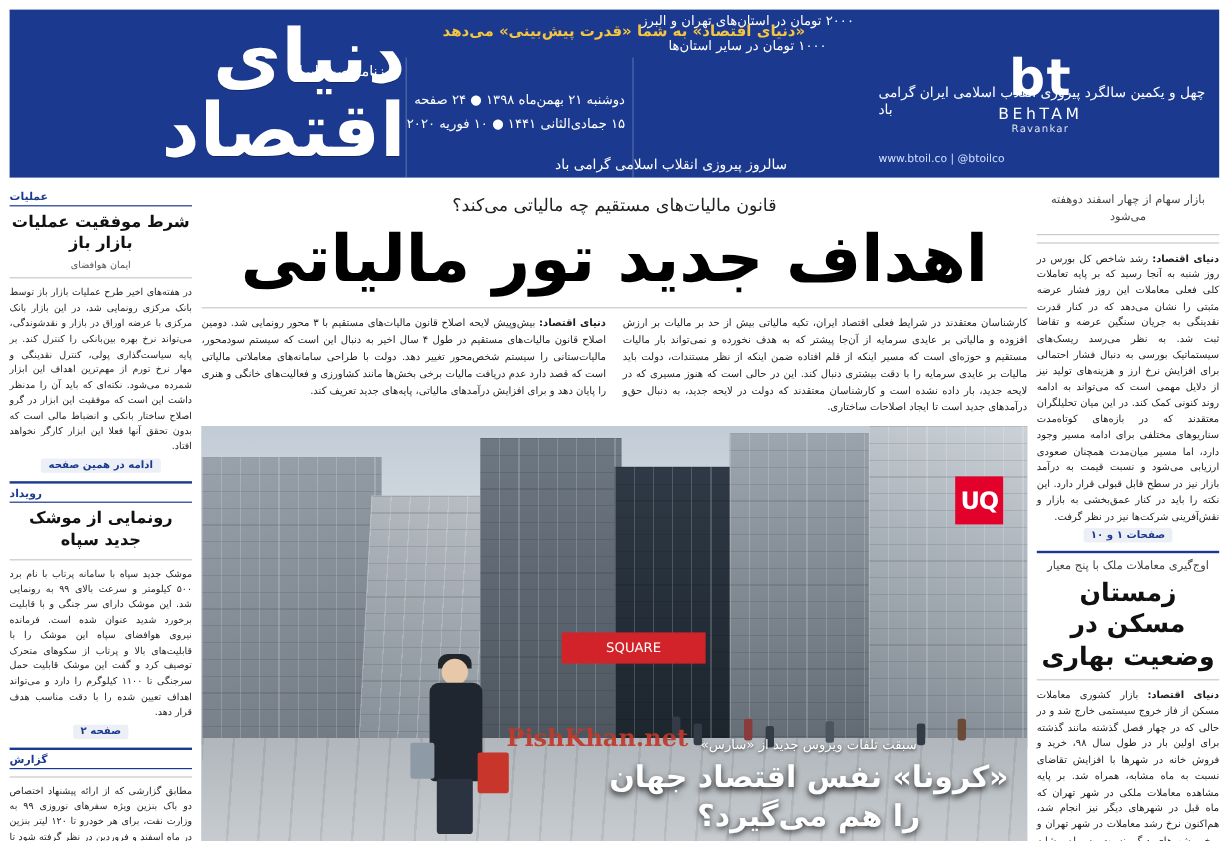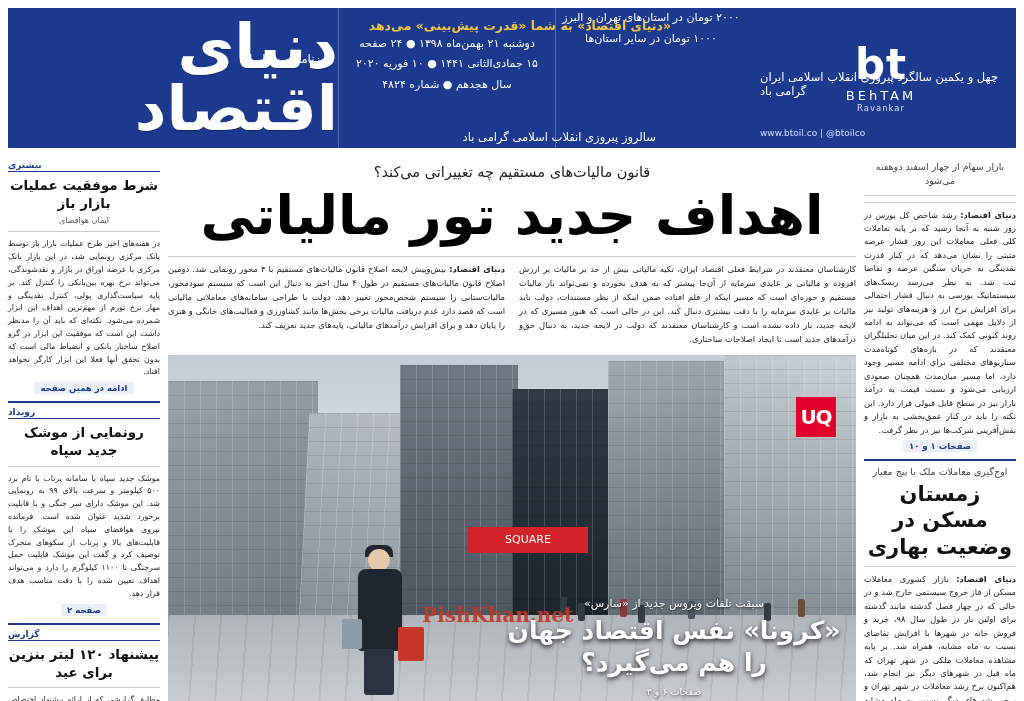--- a/index.html
+++ b/index.html
@@ -51,28 +51,29 @@
   }
   .mh-top-slogan {
     position: absolute;
     top: 10px;
     right: 345px;
     color: #f4c542;
     font-size: 12.5px;
     font-weight: bold;
   }
   .mh-info {
-    width: 218px;
+    width: 190px;
     color: #fff;
     font-size: 11px;
     line-height: 1.85;
     padding: 26px 6px 0 6px;
     text-align: center;
     border-left: 1px solid rgba(255,255,255,.25);
     border-right: 1px solid rgba(255,255,255,.25);
+    margin-top: 40px;
   }
   .mh-info .row { white-space: nowrap; }
   .mh-price {
     width: 190px;
     color: #fff;
     font-size: 11px;
     line-height: 1.9;
     text-align: center;
   }
   .mh-bt {
@@ -325,21 +326,20 @@
   <div class="masthead">
     <div class="mh-logo">
       <div class="daily-name">دنیای اقتصاد</div>
       <div class="sub-morning">روزنامه صبح ایران</div>
     </div>
     <div class="mh-top-slogan">«دنیای اقتصاد» به شما «قدرت پیش‌بینی» می‌دهد</div>
 
     <div class="mh-info">
       <div class="row">دوشنبه ۲۱ بهمن‌ماه ۱۳۹۸ ● ۲۴ صفحه</div>
       <div class="row">۱۵ جمادی‌الثانی ۱۴۴۱ ● ۱۰ فوریه ۲۰۲۰</div>
-      <div class="row">سال هجدهم ● شماره ۴۸۲۴</div>
     </div>
 
     <div class="mh-price">
       <div>۲۰۰۰ تومان در استان‌های تهران و البرز</div>
       <div>۱۰۰۰ تومان در سایر استان‌ها</div>
     </div>
 
     <div class="mh-bt">
       <div class="bt-mark">bt</div>
       <div class="bt-name">BEhTAM</div>
@@ -364,21 +364,21 @@
     <div>
         <div class="divider-rule"></div>
         <div class="kicker">اوج‌گیری معاملات ملک با پنج معیار</div>
         <h2>زمستان مسکن در وضعیت بهاری</h2>
         <div class="hr-thin"></div>
         <div class="body-txt"><span class="lead-label">دنیای اقتصاد:</span> <span>بازار کشوری معاملات مسکن از فاز خروج سیستمی خارج شد و در حالی که در چهار فصل گذشته مانند گذشته برای اولین بار در طول سال ۹۸، خرید و فروش خانه در شهرها با افزایش تقاضای نسبت به ماه مشابه، همراه شد. بر پایه مشاهده معاملات ملکی در شهر تهران که ماه قبل در شهرهای دیگر نیز انجام شد، هم‌اکنون نرخ رشد معاملات در شهر تهران و برخی شهرهای دیگر نسبت به ماه مشابه سال قبل از بهار ۹۸ نیز مثبت شده است. نقطه تغییر معاملات مسکن، حالت نیمه‌بازار این تعداد، یعنی بیش از ۵۰ درصد بالاتر از فصل قبل است.</span></div>
       </div>
   </div>
 
   <div class="col ccol">
-    <div class="over-title">قانون مالیات‌های مستقیم چه تغییراتی می‌کند؟</div>
+    <div class="over-title">قانون مالیات‌های مستقیم چه مالیاتی می‌کند؟</div>
     <div class="main-title">اهداف جدید تور مالیاتی</div>
     <div class="hr-thin"></div>
 
     <div class="lead-2col">
       <div>
         <span class="lead-label">دنیای اقتصاد:</span>
         <span>بیش‌وپیش لایحه اصلاح قانون مالیات‌های مستقیم با ۳ محور رونمایی شد. دومین اصلاح قانون مالیات‌های مستقیم در طول ۴ سال اخیر به دنبال این است که سیستم سودمحور، مالیات‌ستانی را سیستم شخص‌محور تغییر دهد. دولت با طراحی سامانه‌های معاملاتی مالیاتی است که قصد دارد عدم دریافت مالیات برخی بخش‌ها مانند کشاورزی و فعالیت‌های خانگی و هنری را پایان دهد و برای افزایش درآمدهای مالیاتی، پایه‌های جدید تعریف کند.</span>
       </div>
       <div>
         <span>کارشناسان معتقدند در شرایط فعلی اقتصاد ایران، تکیه مالیاتی بیش از حد بر مالیات بر ارزش افزوده و مالیاتی بر عایدی سرمایه از آن‌جا پیشتر که به هدف نخورده و نمی‌تواند بار مالیات مستقیم و حوزه‌ای است که مسیر اینکه از قلم افتاده ضمن اینکه از نظر مستندات، دولت باید مالیات بر عایدی سرمایه را با دقت بیشتری دنبال کند. این در حالی است که هنوز مسیری که در لایحه جدید، بار داده نشده است و کارشناسان معتقدند که دولت در لایحه جدید، به دنبال حق‌و درآمدهای جدید است تا ایجاد اصلاحات ساختاری.</span>
@@ -425,29 +425,28 @@
         <div class="pm-legs"></div>
         <div class="pm-bag"></div>
         <div class="pm-bag2"></div>
       </div>
 
       <div class="watermark">PishKhan.net</div>
 
       <div class="photo-caption">
         <div class="pc-kicker">سبقت تلفات ویروس جدید از «سارس»</div>
         <div class="pc-title">«کرونا» نفس اقتصاد جهان را هم می‌گیرد؟</div>
-        <div class="pc-ref">صفحات ۶ و ۴</div>
       </div>
     </div>
   </div>
 
   <div class="col lcol">
 
     <div>
-      <div class="sec-label">بیشتری</div>
+      <div class="sec-label">عملیات</div>
       <h3>شرط موفقیت عملیات بازار باز</h3>
       <div style="text-align:center;font-size:8px;color:#555;margin-bottom:3px;">ایمان هوافضای</div>
       <div class="hr-thin"></div>
       <div class="body-txt">در هفته‌های اخیر طرح عملیات بازار باز توسط بانک مرکزی رونمایی شد، در این بازار بانک مرکزی با عرضه اوراق در بازار و نقدشوندگی، می‌تواند نرخ بهره بین‌بانکی را کنترل کند. بر پایه سیاست‌گذاری پولی، کنترل نقدینگی و مهار نرخ تورم از مهم‌ترین اهداف این ابزار شمرده می‌شود. نکته‌ای که باید آن را مدنظر داشت این است که موفقیت این ابزار در گرو اصلاح ساختار بانکی و انضباط مالی است که بدون تحقق آنها فعلا این ابزار کارگر نخواهد افتاد.</div>
       <div class="page-ref"><span>ادامه در همین صفحه</span></div>
     </div>
 
     <div class="divider-rule"></div>
 
     <div>
@@ -455,21 +454,20 @@
       <h3>رونمایی از موشک جدید سپاه</h3>
       <div class="hr-thin"></div>
       <div class="body-txt">موشک جدید سپاه با سامانه پرتاب با نام برد ۵۰۰ کیلومتر و سرعت بالای ۹۹ به رونمایی شد. این موشک دارای سر جنگی و با قابلیت برخورد شدید عنوان شده است. فرمانده نیروی هوافضای سپاه این موشک را با قابلیت‌های بالا و پرتاب از سکوهای متحرک توصیف کرد و گفت این موشک قابلیت حمل سرجنگی تا ۱۱۰۰ کیلوگرم را دارد و می‌تواند اهداف تعیین شده را با دقت مناسب هدف قرار دهد.</div>
       <div class="page-ref"><span>صفحه ۲</span></div>
     </div>
 
     <div class="divider-rule"></div>
 
     <div>
       <div class="sec-label">گزارش</div>
-      <h3>پیشنهاد ۱۲۰ لیتر بنزین برای عید</h3>
       <div class="hr-thin"></div>
       <div class="body-txt">مطابق گزارشی که از ارائه پیشنهاد اختصاص دو باک بنزین ویژه سفرهای نوروزی ۹۹ به وزارت نفت، برای هر خودرو تا ۱۲۰ لیتر بنزین در ماه اسفند و فروردین در نظر گرفته شود تا مسافران نوروزی با مشکل مواجه نشوند. بر اساس این پیشنهاد، سهمیه بنزین سفر به صورت یکجا در نظر گرفته می‌شود و سهمیه ماهانه خودروها در این ایام افزایش می‌یابد تا ترافیک و سفرهای نوروزی با کمبود سوخت مواجه نشود.</div>
 
     </div>
 
   </div>
 
   <div class="col" style="top:388px; right:8px; width:152px;">
   </div>
 

